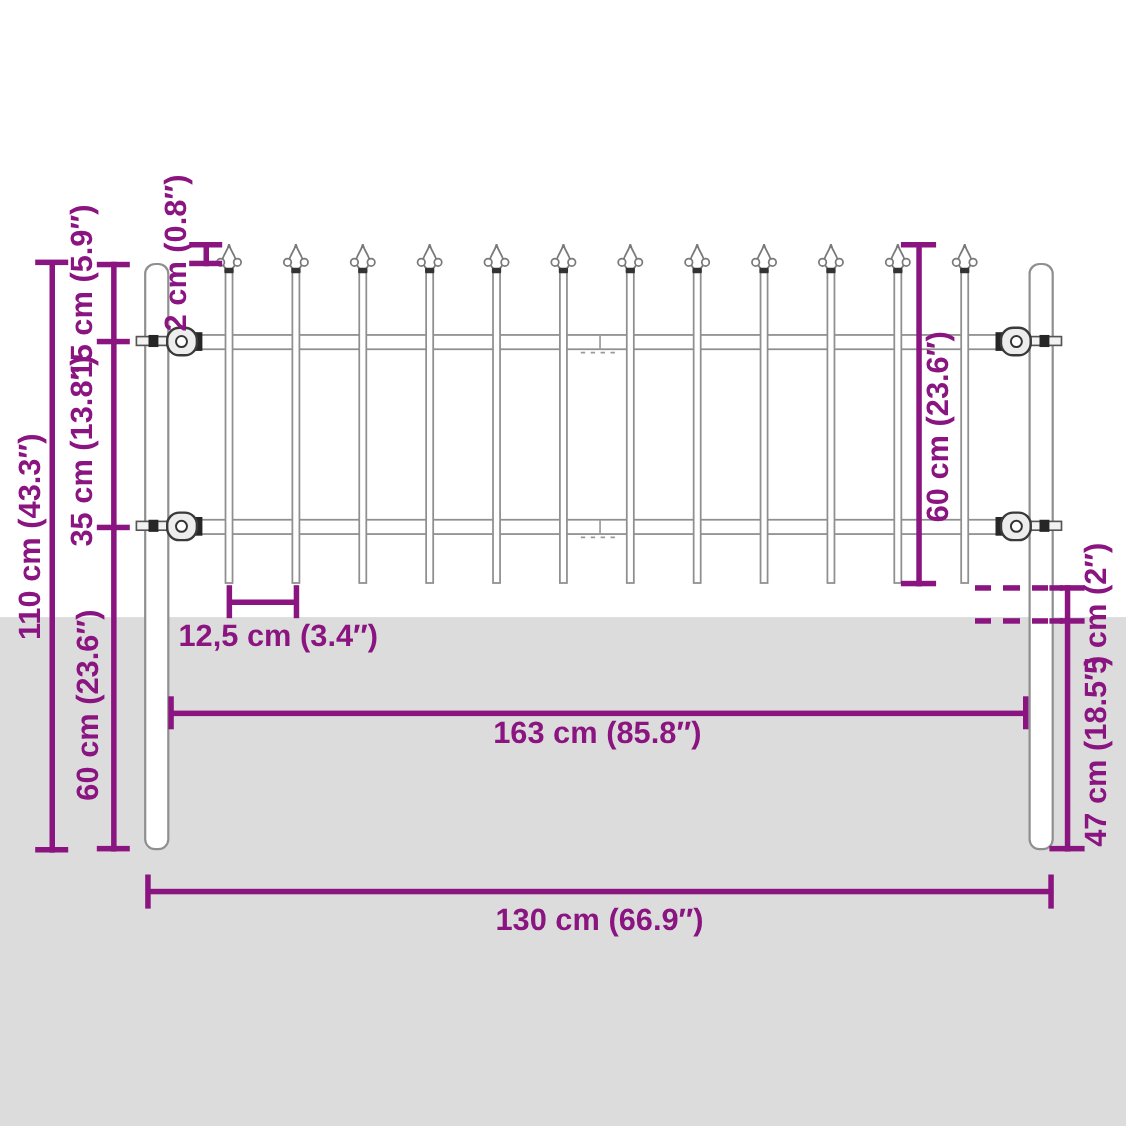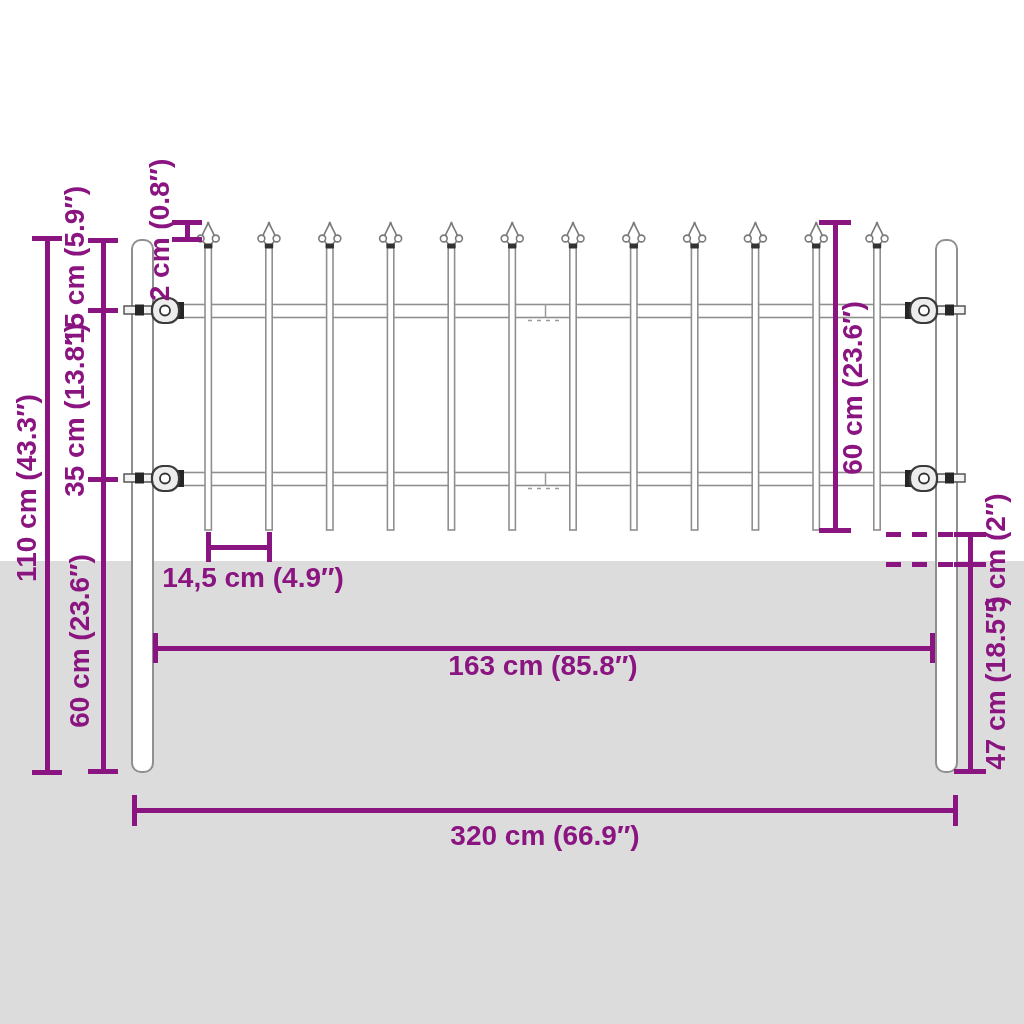--- a/index.html
+++ b/index.html
@@ -148,21 +148,21 @@
       <div class="dl" style="left:832.5px;top:222px;width:5px;height:311px;"></div>
       <div class="dl" style="left:819px;top:220px;width:32px;height:5px;"></div>
       <div class="dl" style="left:819px;top:528px;width:32px;height:5px;"></div>
       <div class="dlabel vert" style="left:853px;top:388px;">60 cm (23.6″)</div>
     </div>
 
     <div>
       <div class="dl" style="left:205.5px;top:532px;width:5px;height:30px;"></div>
       <div class="dl" style="left:266.5px;top:532px;width:5px;height:30px;"></div>
       <div class="dl" style="left:208px;top:544.5px;width:61px;height:5px;"></div>
-      <div class="dlabel" style="left:253px;top:578px;">14,5 cm (4.9″)</div>
+      <div class="dlabel" style="left:253px;top:578px;">12,5 cm (3.4″)</div>
     </div>
 
     <div>
       <div class="dl-dashed" style="left:886px;top:531.5px;width:80px;"></div>
       <div class="dl-dashed" style="left:886px;top:561.5px;width:80px;"></div>
       <div class="dl" style="left:967.5px;top:532px;width:5px;height:242px;"></div>
       <div class="dl" style="left:954px;top:531.5px;width:32px;height:5px;"></div>
       <div class="dl" style="left:954px;top:561.5px;width:32px;height:5px;"></div>
       <div class="dl" style="left:954px;top:769px;width:32px;height:5px;"></div>
       <div class="dlabel vert" style="left:996px;top:553px;">5 cm (2″)</div>
@@ -173,17 +173,17 @@
       <div class="dl" style="left:152.5px;top:633px;width:5px;height:30px;"></div>
       <div class="dl" style="left:929.5px;top:633px;width:5px;height:30px;"></div>
       <div class="dl" style="left:155px;top:645.5px;width:777px;height:5px;"></div>
       <div class="dlabel" style="left:543px;top:666px;">163 cm (85.8″)</div>
     </div>
 
     <div>
       <div class="dl" style="left:131.5px;top:795px;width:5px;height:31px;"></div>
       <div class="dl" style="left:952.5px;top:795px;width:5px;height:31px;"></div>
       <div class="dl" style="left:134px;top:808px;width:821px;height:5px;"></div>
-      <div class="dlabel" style="left:545px;top:836px;">320 cm (66.9″)</div>
+      <div class="dlabel" style="left:545px;top:836px;">130 cm (66.9″)</div>
     </div>
 
   </div>
 </div>
 
 </body></html>

